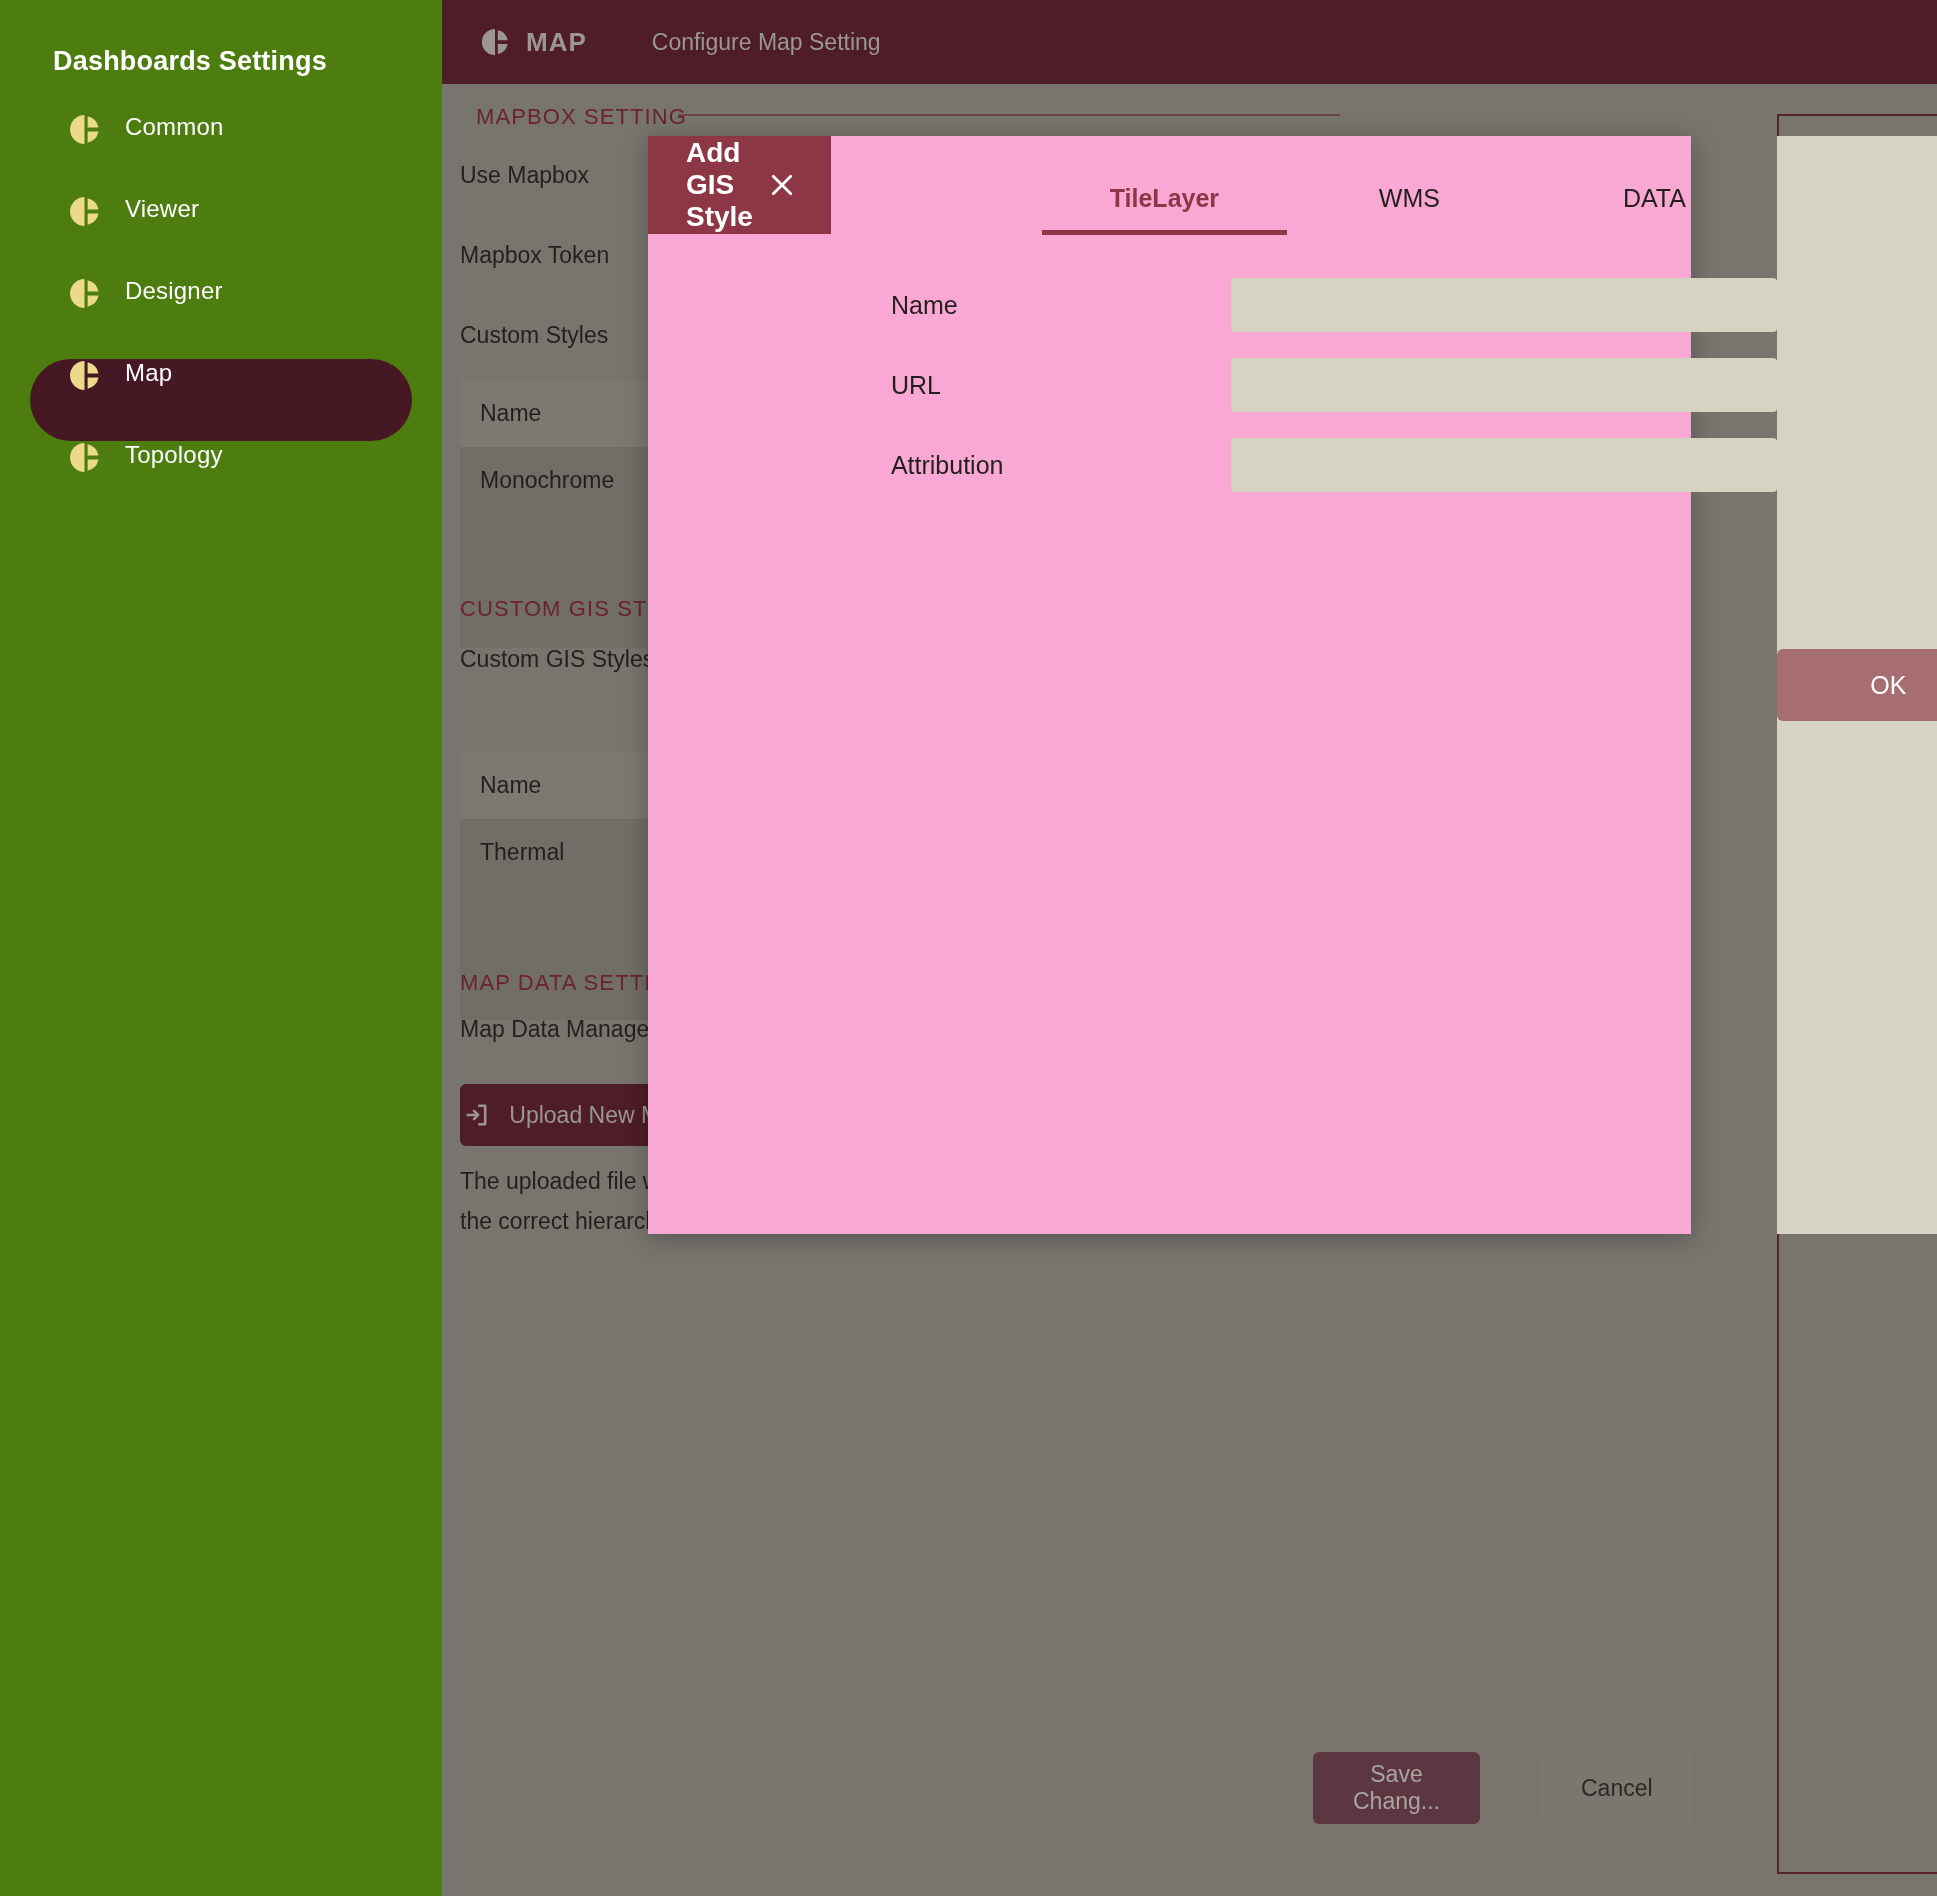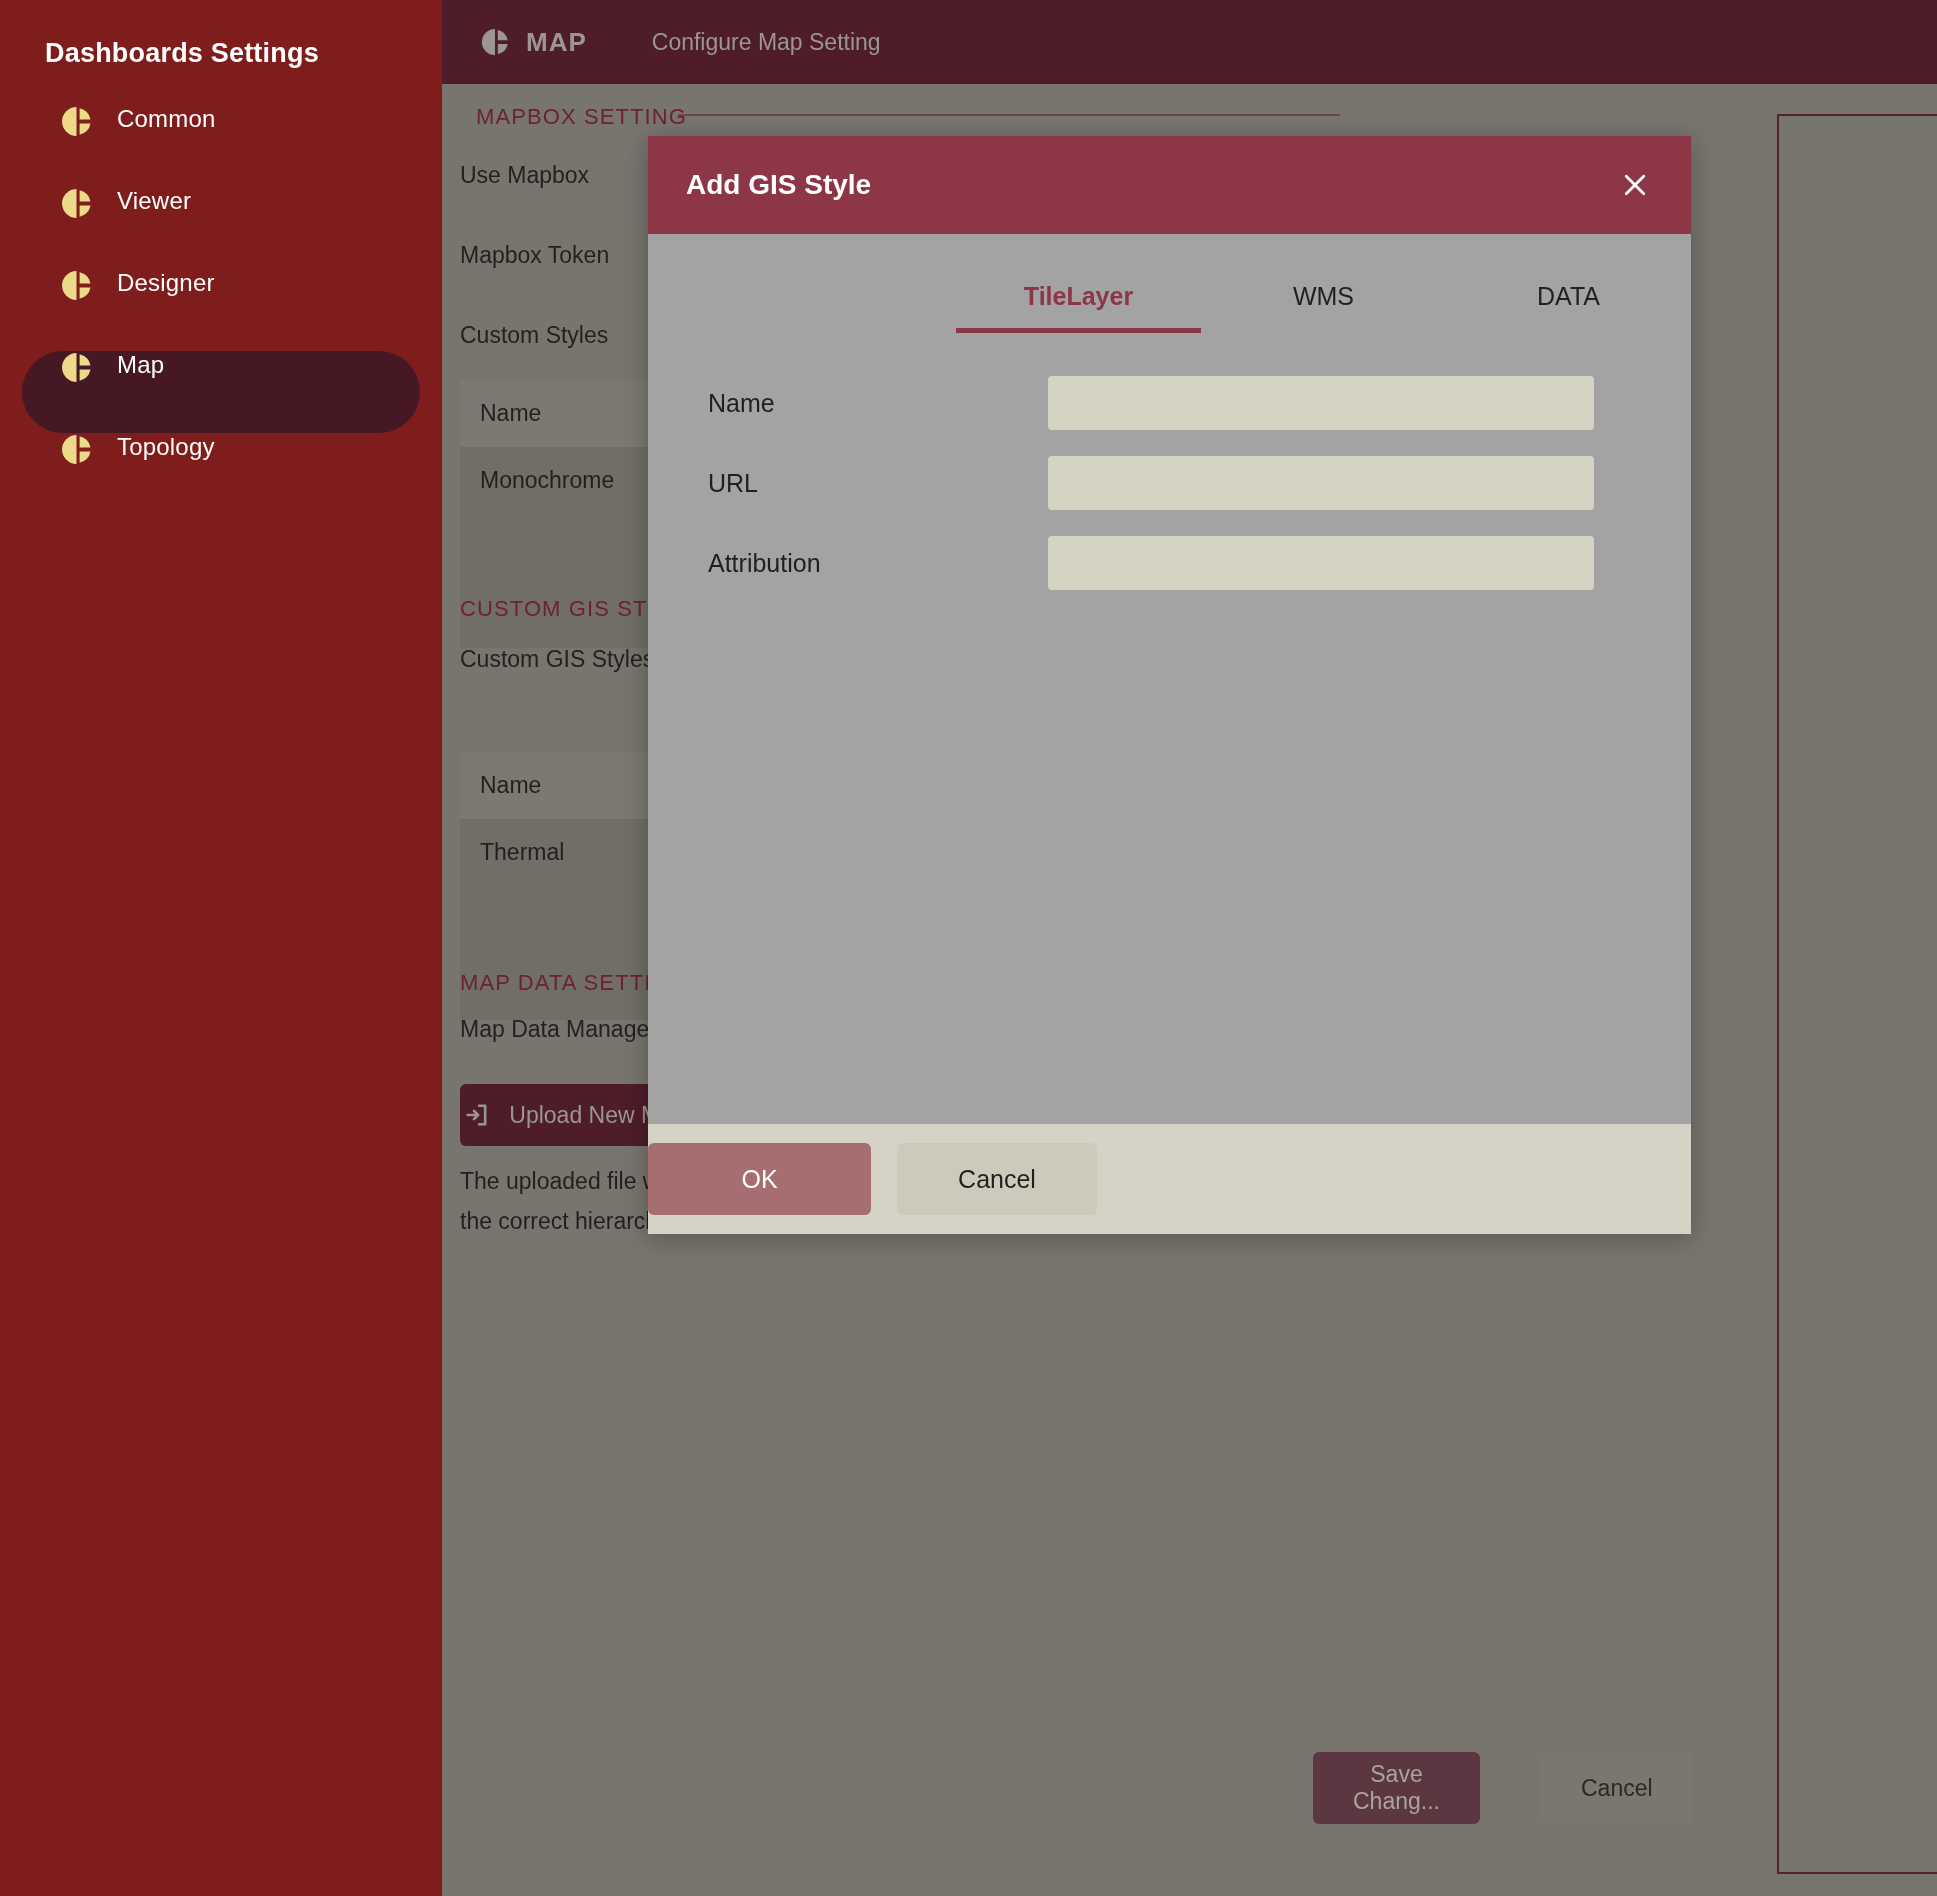--- a/index.html
+++ b/index.html
@@ -7,22 +7,22 @@
   body {
     font-family:"Liberation Sans", sans-serif;
     background:#807d78;
     overflow:hidden;
     position:relative;
   }
 
   
   #sidebar{
     position:absolute; left:0; top:0; width:442px; height:1896px;
-    background:#7f1d1d;
-    padding:0;
+    background:#4d7c0f;
+    padding:8px;
   }
   #sidebar-title{
     color:#ffffff; font-size:27px; font-weight:bold;
     padding:38px 0 0 45px; letter-spacing:.2px;
   }
   .nav-list{ margin-top:36px; }
   .nav-item{
     display:flex; align-items:flex-start; height:82px;
     padding-left:38px; margin:0 22px 0 22px;
     border-radius:41px; cursor:pointer;
@@ -94,22 +94,22 @@
   .zipfmt{ color:#241f1f; font-size:23px; }
 
   #panel-right{
     position:absolute; left:1335px; top:30px; width:600px; height:1760px;
     border:2px solid #58232f;
   }
 
   
   #modal{
     position:absolute; left:648px; top:136px; width:1043px; height:1098px;
-    background:#a3a3a3; box-shadow:0 4px 24px rgba(0,0,0,.28);
-    display:flex; flex-direction:column;
+    background:#f9a8d4; box-shadow:0 4px 24px rgba(0,0,0,.28);
+    display:flex; flex-direction:row;
   }
   #modal-header{
     height:98px; background:#8d3645; display:flex; align-items:center;
     justify-content:space-between; padding:0 34px 0 38px; flex:0 0 98px;
   }
   #modal-title{ color:#ffffff; font-size:28px; font-weight:bold; }
   #modal-close{
     width:44px; height:44px; cursor:pointer; position:relative;
     display:flex; align-items:center; justify-content:center;
   }

